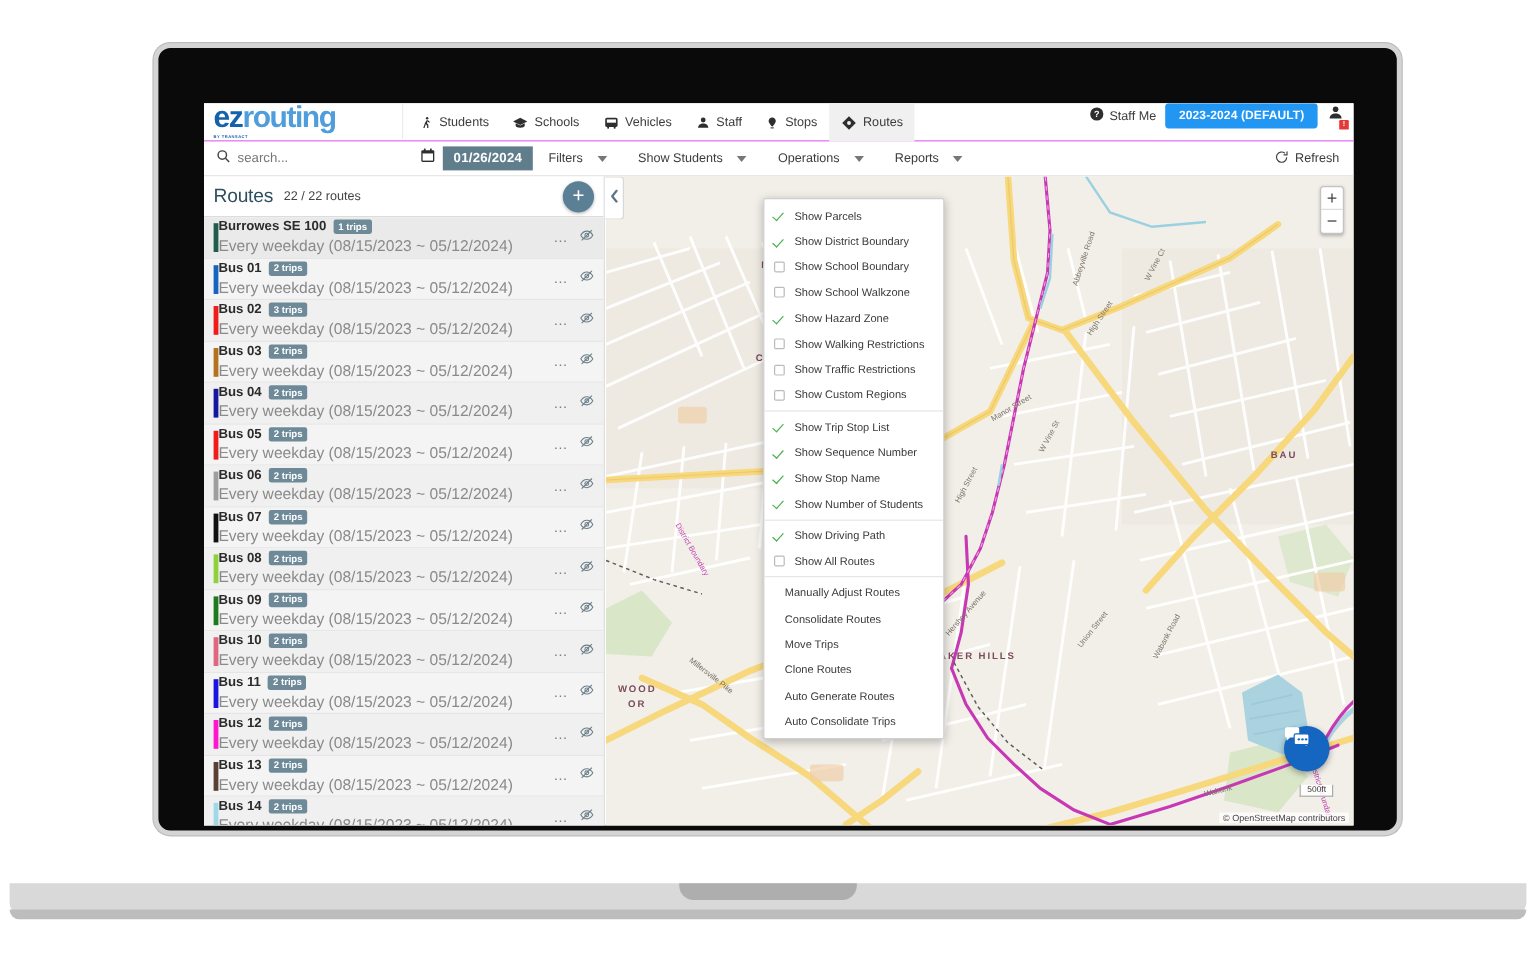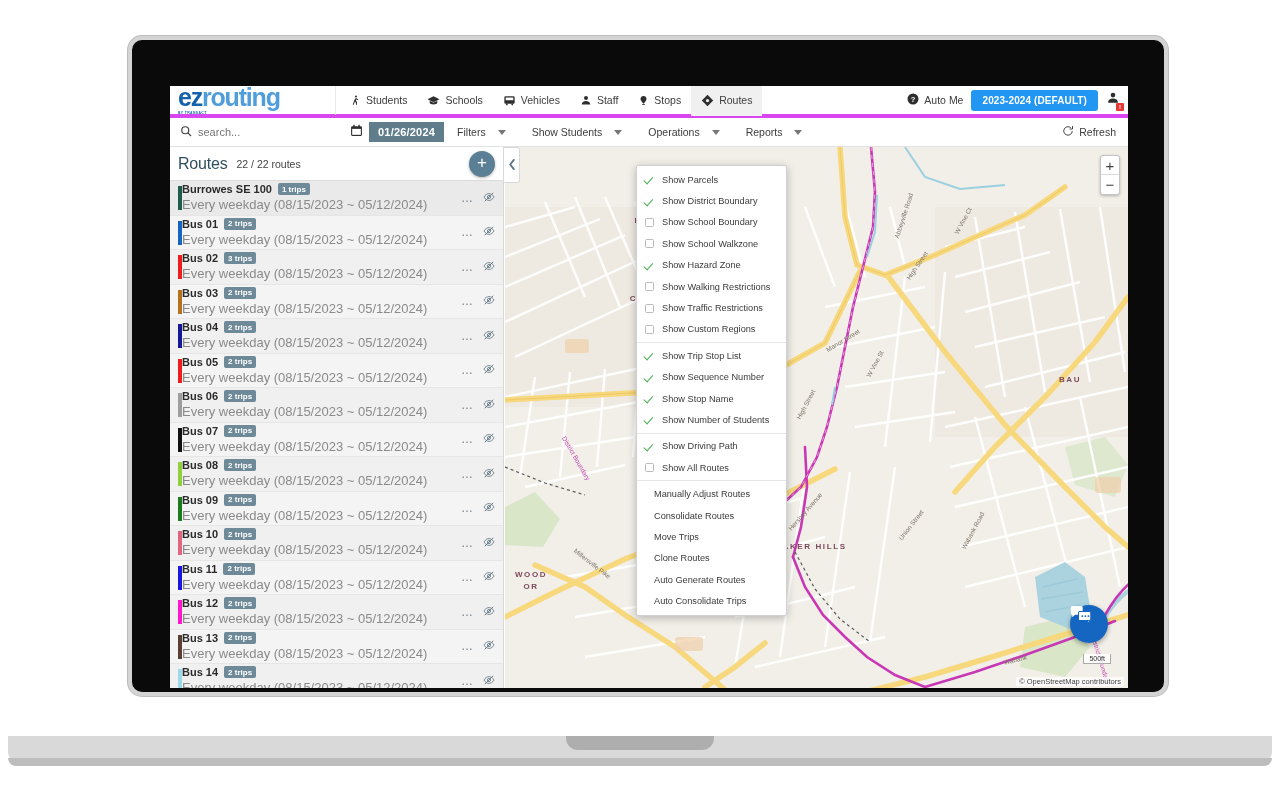--- a/index.html
+++ b/index.html
@@ -43,22 +43,22 @@
     position: absolute; left: 38px; top: 46px;
     width: 958px; height: 602px;
     background: #ffffff;
     overflow: hidden;
   }
 
   
   #topbar {
     position: absolute; left: 0; top: 0; width: 958px; height: 32px;
     background: #ffffff;
-    border-bottom: 4px solid #d946ef;
-    display: flex; align-items: center;
+    border-bottom: 1px solid #d946ef;
+    display: flex; align-items: flex-start;
   }
   #logo {
     width: 166px; display: flex; flex-direction: column;
     justify-content: center; padding-left: 8px;
     border-right: 1px solid #ebebeb;
   }
   #logo-word { font-size: 25px; font-weight: 700; letter-spacing: -1.2px; line-height: 1; }
   #logo-word .ez { color: #1462ab; }
   #logo-word .routing { color: #4f9ddb; }
   #logo-sub { font-size: 3.4px; color: #1462ab; letter-spacing: .4px; font-weight: 700; margin-top: 1px; }
@@ -292,21 +292,21 @@
       </div>
 
       <div id="topright">
         <div id="guideme">
           <span>
             <svg width="12" height="12" viewBox="0 0 24 24" fill="#2e2e2e">
                 <circle cx="12" cy="12" r="11"></circle>
                 <text x="12" y="17" font-size="15" font-weight="bold" fill="#fff" text-anchor="middle" font-family="Liberation Sans">?</text>
               </svg>
           </span>
-          <span>Auto Me</span>
+          <span>Staff Me</span>
         </div>
         <div id="year-btn">2023-2024 (DEFAULT)</div>
         <div id="user-icon">
           <span>
             <svg width="14" height="14" viewBox="0 0 24 24" fill="#2e2e2e">
                 <circle cx="12" cy="7" r="4"></circle>
                 <path d="M3.5 20 C3.5 15.6 7.3 13 12 13 C16.7 13 20.5 15.6 20.5 20z"></path>
               </svg>
           </span>
           <span id="user-badge">!</span>

